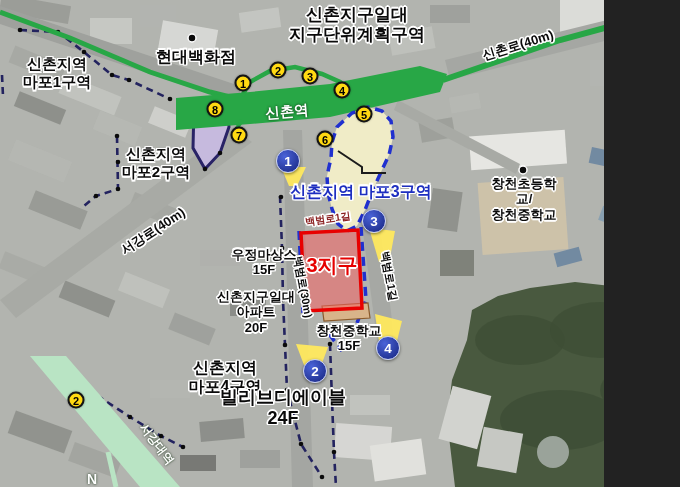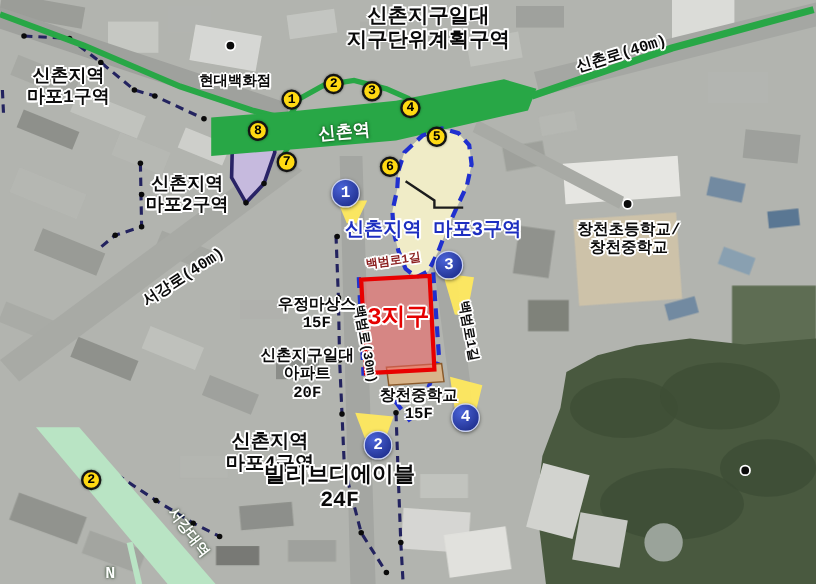--- a/index.html
+++ b/index.html
@@ -1,17 +1,17 @@
 <!DOCTYPE html>
 <html style="--road_green: #28a746; --road_mint: #b9e4c4; --marker_yellow: #ffd912; --marker_blue: #16247e; --district_red: #e60000; --zone_fill: #f3efc8; --zone_border_blue: #2030cf; --boundary_navy: #23235f; --zone3_text_blue: #1d2ec0; --street_maroon: #8b2020;"><head>
 <meta charset="utf-8">
 <style>
   html,body{margin:0;padding:0;background:#222;}
-  .stage{position:relative;width:680px;height:487px;overflow:hidden;background:#b2b4af;
-         font-family:Liberation Mono, monospace;}
+  .stage{position:relative;width:604px;height:487px;overflow:hidden;background:#b2b4af;
+         font-family:Liberation Sans, sans-serif;}
   .stage svg{position:absolute;left:0;top:0;}
   .lbl{position:absolute;font-weight:700;color:#0a0a0a;white-space:pre-line;text-align:center;
        line-height:1.18;transform:translate(-50%,-50%);
        text-shadow:-1.2px -1.2px 0 #fff,1.2px -1.2px 0 #fff,-1.2px 1.2px 0 #fff,1.2px 1.2px 0 #fff,
                    0 -1.6px 0 #fff,0 1.6px 0 #fff,-1.6px 0 0 #fff,1.6px 0 0 #fff;}
   .lbl-white{color:#fff;text-shadow:0 0 2px rgba(0,40,0,.65),0 0 3px rgba(0,40,0,.5);}
   .lbl-blue{color:var(--zone3_text_blue,#1d2ec0);}
   .lbl-red{color:var(--district_red,#e60000);}
   .lbl-maroon{color:var(--street_maroon,#8b2020);}
   .ym,.bm{position:absolute;border-radius:50%;display:flex;align-items:center;justify-content:center;
@@ -174,21 +174,21 @@
       <circle cx="192" cy="38" r="4"></circle>
       <circle cx="523" cy="170" r="4"></circle>
       <circle cx="621" cy="392" r="4"></circle>
     </g>
   </svg>
 
   <div class="lbl" style="left:357px;top:25px;font-size:17px;">신촌지구일대
 지구단위계획구역</div>
   <div class="lbl" style="left:57px;top:73px;font-size:15px;">신촌지역
 마포1구역</div>
-  <div class="lbl" style="left:196px;top:68px;font-size:12px;">현대백화점</div>
+  <div class="lbl" style="left:196px;top:57px;font-size:16px;">현대백화점</div>
   <div class="lbl" style="left:156px;top:163px;font-size:15px;">신촌지역
 마포2구역</div>
   <div class="lbl" style="left:518px;top:45px;font-size:13px;transform:translate(-50%,-50%) rotate(-17deg);">신촌로(40m)</div>
   <div class="lbl" style="left:153px;top:231px;font-size:13px;transform:translate(-50%,-50%) rotate(-33deg);">서강로(40m)</div>
   <div class="lbl lbl-white" style="left:287px;top:112px;font-size:14.5px;transform:translate(-50%,-50%) rotate(-5deg);">신촌역</div>
   <div class="lbl lbl-blue" style="left:361px;top:192px;font-size:16px;">신촌지역 마포3구역</div>
   <div class="lbl lbl-maroon" style="left:328px;top:219px;font-size:10px;transform:translate(-50%,-50%) rotate(-8deg);">백범로1길</div>
   <div class="lbl" style="left:303px;top:287px;font-size:11px;transform:translate(-50%,-50%) rotate(80deg);">백범로(30m)</div>
   <div class="lbl" style="left:389px;top:276px;font-size:11px;transform:translate(-50%,-50%) rotate(80deg);">백범로1길</div>
   <div class="lbl lbl-red" style="left:332px;top:266px;font-size:20px;">3지구</div>

